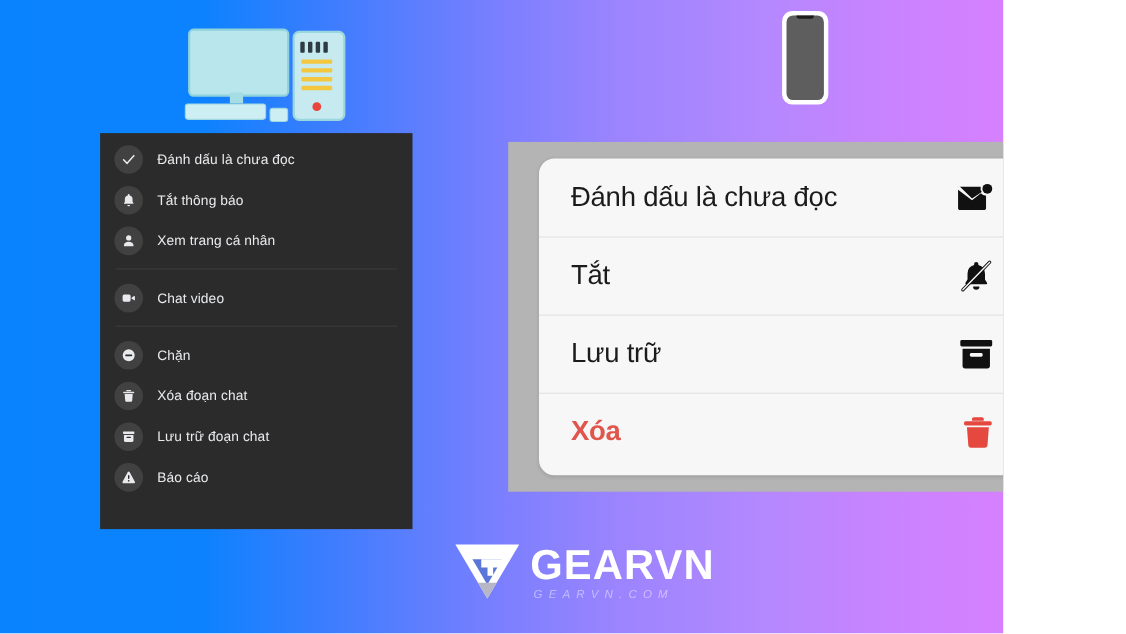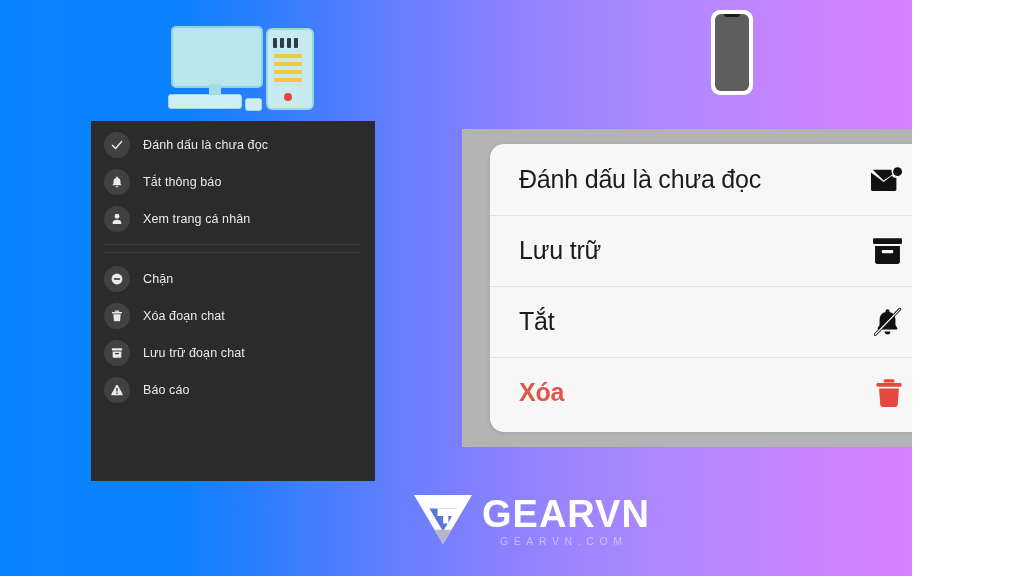--- a/index.html
+++ b/index.html
@@ -232,21 +232,22 @@
     font-weight: bold;
     letter-spacing: 1px;
     line-height: 38px;
   }
   #logo .subwordmark {
     color: rgba(255,255,255,0.45);
     font-size: 10.5px;
     letter-spacing: 5.6px;
     line-height: 14px;
     margin-top: 1px;
-    margin-left: 18px;
+    margin-left: 3px;
+    font-style: italic;
   }
 </style>
 </head>
 <body>
 
 <div id="stage">
 
   <div class="pc-shape">
     <div class="pc-monitor"></div>
     <div class="pc-stand"></div>
@@ -298,20 +299,29 @@
             <circle cx="12" cy="7.3" r="4.1"></circle>
             <path d="M12 13.2c-4.3 0-7.4 2.3-7.4 5.1v2.2h14.8v-2.2c0-2.8-3.1-5.1-7.4-5.1z"></path>
           </svg>
       </span>
       <span class="dm-label">Xem trang cá nhân</span>
     </div>
 
     <div class="dm-sep"></div>
 
 
+    <div class="dm-item">
+      <span class="dm-icon">
+        <svg width="14" height="14" viewBox="0 0 24 24" fill="#e9eaed">
+            <rect x="2.5" y="6.5" width="12.5" height="11" rx="2.4"></rect>
+            <path d="M16.3 11.4l4-2.6c.6-.4 1.4 0 1.4.8v4.8c0 .8-.8 1.2-1.4.8l-4-2.6v-1.2z"></path>
+          </svg>
+      </span>
+      <span class="dm-label">Chat video</span>
+    </div>
 
     <div class="dm-sep"></div>
 
     <div class="dm-item">
       <span class="dm-icon">
         <svg width="14" height="14" viewBox="0 0 24 24" fill="#e9eaed">
             <circle cx="12" cy="12" r="9.3"></circle>
             <rect x="6.4" y="10.6" width="11.2" height="2.8" rx="1.3" fill="#2b2b2b"></rect>
           </svg>
       </span>
@@ -362,38 +372,38 @@
       <span class="ios-glyph">
         <svg width="33" height="28" viewBox="0 0 34 28" fill="#111111">
           <path d="M1 6.2v17.3c0 1 .8 1.8 1.8 1.8h22.6c1 0 1.8-.8 1.8-1.8V11.9a6.4 6.4 0 0 1-4.9-2.3L14.1 16 1 6.2z"></path>
           <path d="M2.8 3.4h19.4a6.4 6.4 0 0 0 1 5L14.1 14.4 2.8 3.4z"></path>
           <circle cx="28.4" cy="5.4" r="4.6"></circle>
         </svg>
       </span>
     </div>
 
     <div class="ios-row">
-      <span class="ios-label">Lưu trữ</span>
-      <span class="ios-glyph">
-        <svg width="31" height="28" viewBox="0 0 32 29" fill="#111111">
-          <rect x="1" y="1.2" width="30" height="6" rx="1.3"></rect>
-          <path d="M3.1 9.3h25.8v16.4c0 1.3-1 2.3-2.3 2.3H5.4c-1.3 0-2.3-1-2.3-2.3V9.3z"></path>
-          <rect x="10" y="13.4" width="12" height="3.4" rx="1.3" fill="#f7f7f7"></rect>
-        </svg>
-      </span>
-    </div>
-
-    <div class="ios-row">
       <span class="ios-label">Tắt</span>
       <span class="ios-glyph">
         <svg width="31" height="30" viewBox="0 0 32 31" fill="none">
           <path d="M16 2.2a2 2 0 0 1 2 2v.9a8.3 8.3 0 0 1 6.2 8v5.6l1.9 3.1c.4.6 0 1.4-.8 1.4H6.7c-.8 0-1.2-.8-.8-1.4l1.9-3.1v-5.6a8.3 8.3 0 0 1 6.2-8v-.9a2 2 0 0 1 2-2z" fill="#111111"></path>
           <path d="M13 25.3h6a3 3 0 0 1-6 0z" fill="#111111"></path>
           <line x1="3.4" y1="28.4" x2="28.6" y2="2.4" stroke="#111111" stroke-width="3.1" stroke-linecap="round"></line>
           <line x1="3.4" y1="28.4" x2="28.6" y2="2.4" stroke="#f7f7f7" stroke-width="1.3" stroke-linecap="round"></line>
+        </svg>
+      </span>
+    </div>
+
+    <div class="ios-row">
+      <span class="ios-label">Lưu trữ</span>
+      <span class="ios-glyph">
+        <svg width="31" height="28" viewBox="0 0 32 29" fill="#111111">
+          <rect x="1" y="1.2" width="30" height="6" rx="1.3"></rect>
+          <path d="M3.1 9.3h25.8v16.4c0 1.3-1 2.3-2.3 2.3H5.4c-1.3 0-2.3-1-2.3-2.3V9.3z"></path>
+          <rect x="10" y="13.4" width="12" height="3.4" rx="1.3" fill="#f7f7f7"></rect>
         </svg>
       </span>
     </div>
 
     <div class="ios-row">
       <span class="ios-label danger">Xóa</span>
       <span class="ios-glyph">
         <svg width="28" height="30" viewBox="0 0 28 31" fill="#e5483e">
           <path d="M10.1 1.3h7.8c.9 0 1.6.7 1.6 1.6v1.7H8.5V2.9c0-.9.7-1.6 1.6-1.6z"></path>
           <rect x="1" y="5.1" width="26" height="3.9" rx="1.5"></rect>

